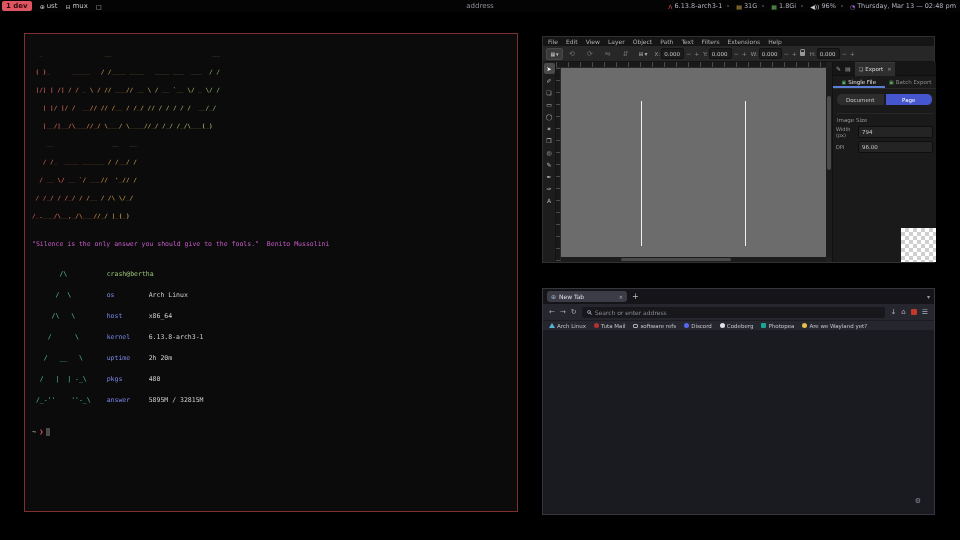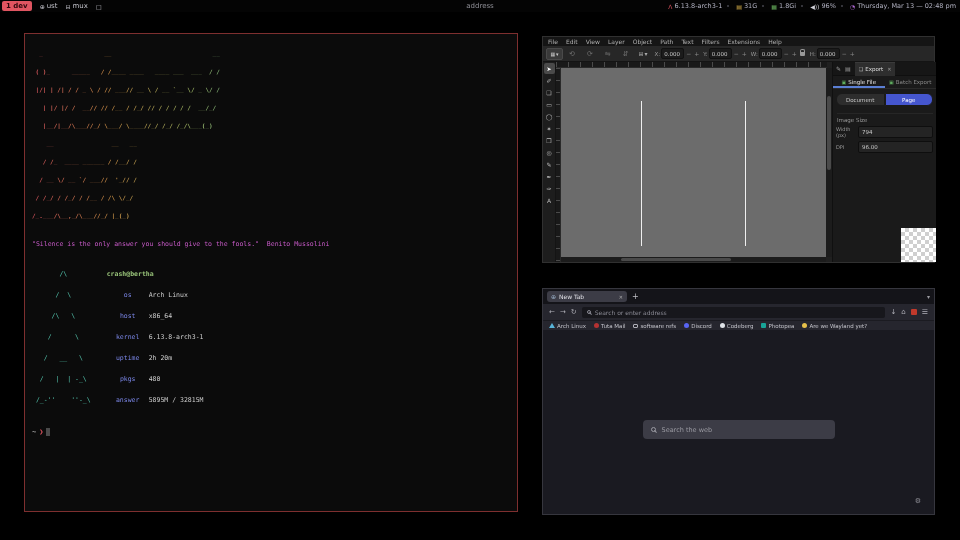--- a/index.html
+++ b/index.html
@@ -22,22 +22,22 @@
 
   
   .terminal{position:absolute;left:24px;top:33px;width:494px;height:479px;background:#0b0b0b;border:1px solid #7e2f2f;font-family:"DejaVu Sans Mono",monospace;color:#cfcfcf;}
   .term-inner{padding:5px 7px;}
   .banner{font-size:6px;line-height:6px;white-space:pre;font-weight:bold;}
   .bl{background:linear-gradient(90deg,#e05561,#d89a4a,#a8c26a,#56b6a2,#5a8fd6,#b06ad6,#e05561);-webkit-background-clip:text;background-clip:text;color:transparent;}
   .quote{margin-top:9px;font-size:6.5px;color:#c75ac7;white-space:pre;}
   .fetch{display:flex;margin-top:9px;}
   .logo{font-size:6.5px;line-height:7px;color:#55c8b0;white-space:pre;}
   .fetch-info{margin-left:16px;font-size:6.5px;line-height:7px;white-space:pre;}
-  .fi-title{color:#98c379;font-weight:bold;}
-  .fi-row{display:flex;text-align:center;}
+  .fi-title{color:#98c379;font-weight:normal;}
+  .fi-row{display:flex;}
   .fi-label{color:#7b87e8;width:42px;}
   .fi-value{color:#cfcfcf;}
   .prompt{margin-top:10px;font-size:7px;display:flex;align-items:center;gap:3px;}
   .p-path{color:#c8c8c8;} .p-sym{color:#e05561;}
   .cursor{width:4px;height:8px;background:#4a4a4a;display:inline-block;}
 
   
   .inkscape{position:absolute;left:542px;top:36px;width:393px;height:227px;background:#202020;border:1px solid #303030;color:#b5b5b5;}
   .ink-menubar{height:9px;background:#151515;display:flex;align-items:center;gap:8px;padding-left:5px;font-size:6px;color:#b0b0b0;}
   .ink-toolbar{height:16px;background:#272727;border-bottom:1px solid #141414;display:flex;align-items:center;padding:0 3px;font-size:5.5px;color:#999;}
@@ -363,21 +363,17 @@
       <span class="bm">
           <i class="bmi bmi-photopea"></i>
           <span>Photopea</span>
         </span>
       <span class="bm">
           <i class="bmi bmi-wayland"></i>
           <span>Are we Wayland yet?</span>
         </span>
     </div>
     <div class="page">
-      <div class="web-search">
-        <span class="ws-mag"></span>
-        <span>Search the web</span>
-      </div>
       <span class="gear">⚙</span>
     </div>
   </div>
 
 </div>
 
 </body></html>

